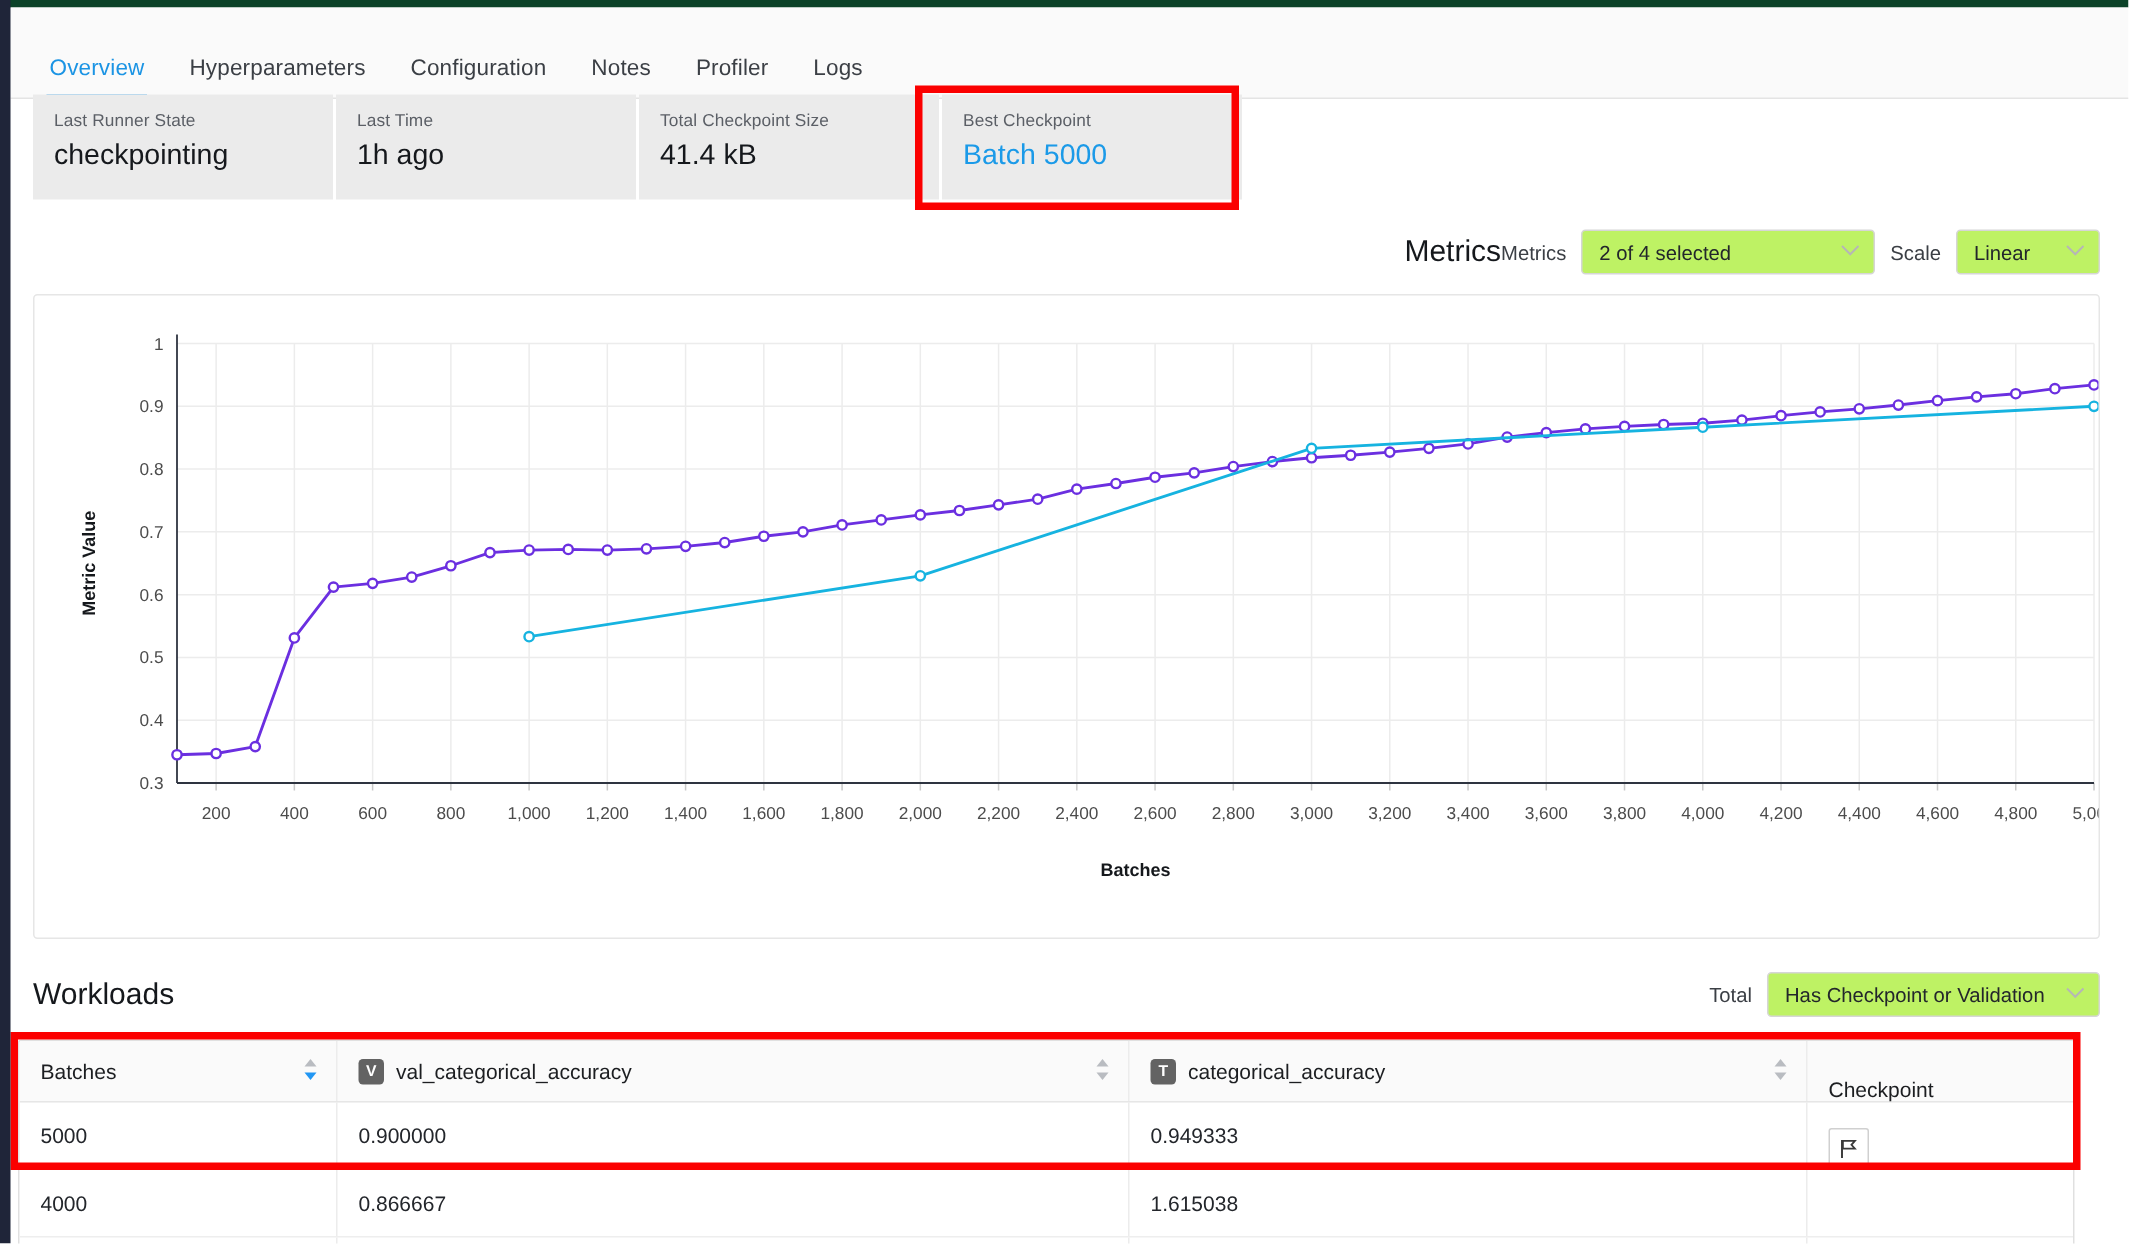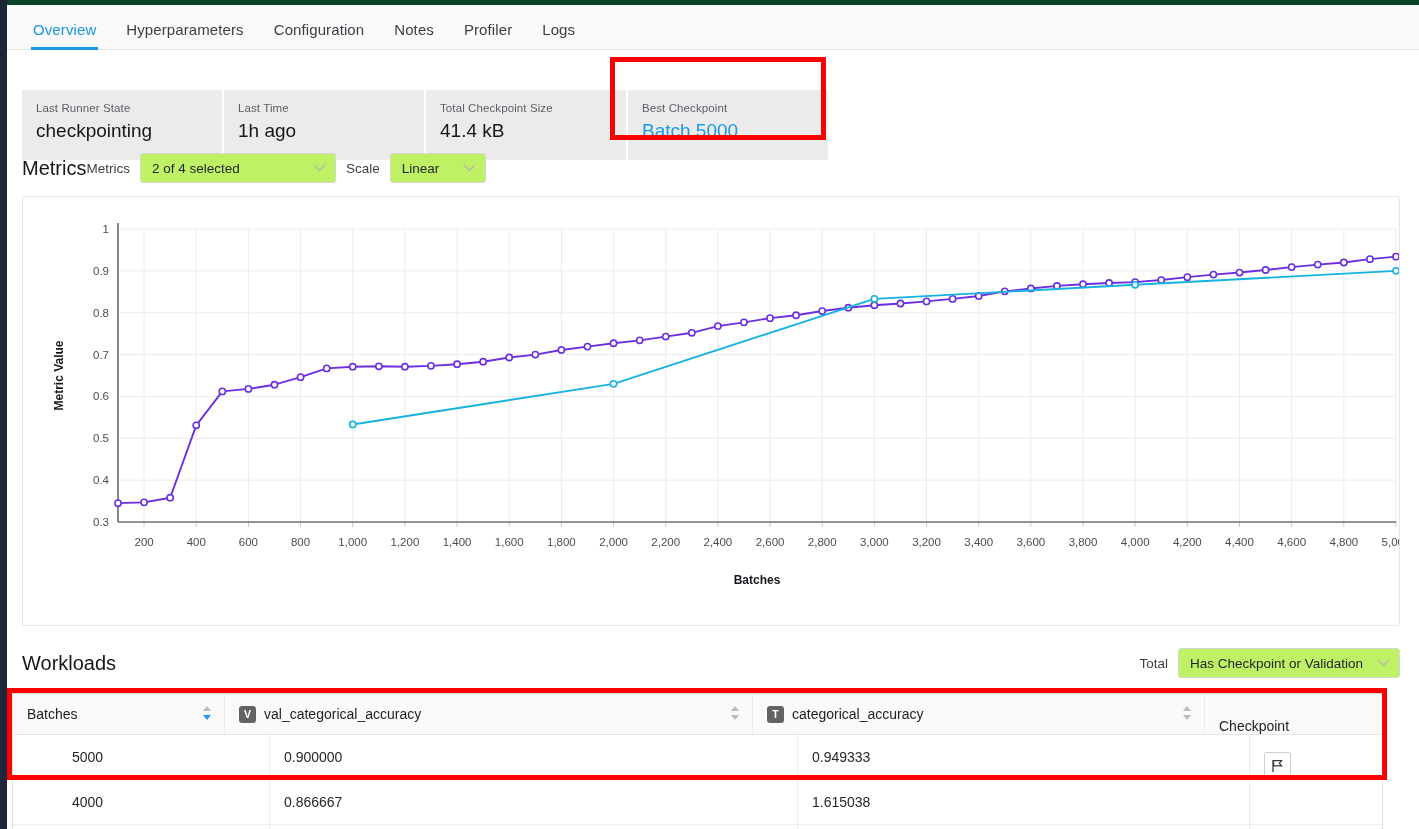--- a/index.html
+++ b/index.html
@@ -19,21 +19,21 @@
     position: absolute; top: 0; left: 0; width: 1419px; height: 5px;
     background: #0b4228;
   }
   .left-rail {
     position: absolute; top: 0; left: 0; width: 7px; height: 829px;
     background: #1f2539; z-index: 6;
   }
 
   
   .tabbar {
-    position: absolute; top: 5px; left: 7px; width: 1412px; height: 45px;
+    position: absolute; top: 5px; left: 7px; width: 1412px; height: 61px;
     background: #fafafa;
     border-bottom: 1px solid #e4e4e4;
     display: flex; align-items: flex-end; padding-left: 11px;
   }
   .tab {
     position: relative;
     font-size: 15px;
     color: #3b3f45;
     padding: 0 15px 11px 15px;
     cursor: pointer;
@@ -48,40 +48,39 @@
 
   
   .cards {
     position: absolute; top: 63px; left: 22px;
     display: flex; gap: 2px;
   }
   .card {
     width: 200px; height: 70px;
     background: #ebebeb;
     padding: 12px 14px 0 14px;
-    margin-top: 27px;
   }
   .card-label {
     font-size: 11.5px; color: #5b5f66; margin-bottom: 6px; letter-spacing: .1px;
   }
   .card-value { font-size: 19px; color: #15181c; font-weight: 400; }
   .card-value.link { color: #1b9ae8; }
   .hl-box {
     position: absolute;
     border: 5px solid #fb0000;
     pointer-events: none;
     z-index: 5;
   }
   #hl-best-ckpt { left: 610px; top: 57px; width: 216px; height: 83px; }
   #hl-row { left: 7px; top: 688px; width: 1380px; height: 92px; }
 
   
   .metrics-head {
     position: absolute; top: 148px; left: 22px; width: 1378px; height: 40px;
-    display: flex; align-items: center; justify-content: flex-start;
+    display: flex; align-items: center; justify-content: flex-end;
   }
   .section-title { font-size: 20px; color: #15181c; font-weight: 400; }
   .ctrl-group { display: flex; align-items: center; gap: 10px; }
   .ctrl-label { font-size: 13.5px; color: #3b3f45; }
   .select {
     height: 30px; border: 1px solid #d6d6d6; background: #bef264; border-radius: 3px;
     display: flex; align-items: center; justify-content: space-between;
     padding: 0 9px 0 11px; font-size: 13.5px; color: #23262b; cursor: pointer;
   }
   .select.metrics-sel { width: 196px; }
@@ -101,21 +100,21 @@
   }
   .select.show-sel { width: 222px; }
 
   .wtable {
     position: absolute; top: 693px; left: 12px; width: 1371px;
     border: 1px solid #e0e0e0; border-radius: 2px; background: #fff;
     overflow: hidden;
   }
   .wrow { display: flex; height: 45px; align-items: stretch; }
   .wrow.header { background: #fafafa; border-bottom: 1px solid #e6e6e6; height: 41px; }
-  .wrow.body { border-bottom: 1px solid #eeeeee; padding-left: 45px; }
+  .wrow.body { border-bottom: 1px solid #eeeeee; }
   .wcell {
     display: flex; align-items: center; padding: 0 14px;
     font-size: 14px; color: #23262b;
     border-right: 1px solid #ececec;
     position: relative;
   }
   .wrow.header .wcell { font-size: 14px; color: #1c1e21; }
   .wcell:last-child { border-right: none; align-items: flex-end; }
   .c-batches { width: 212px; }
   .c-val     { width: 528px; }

